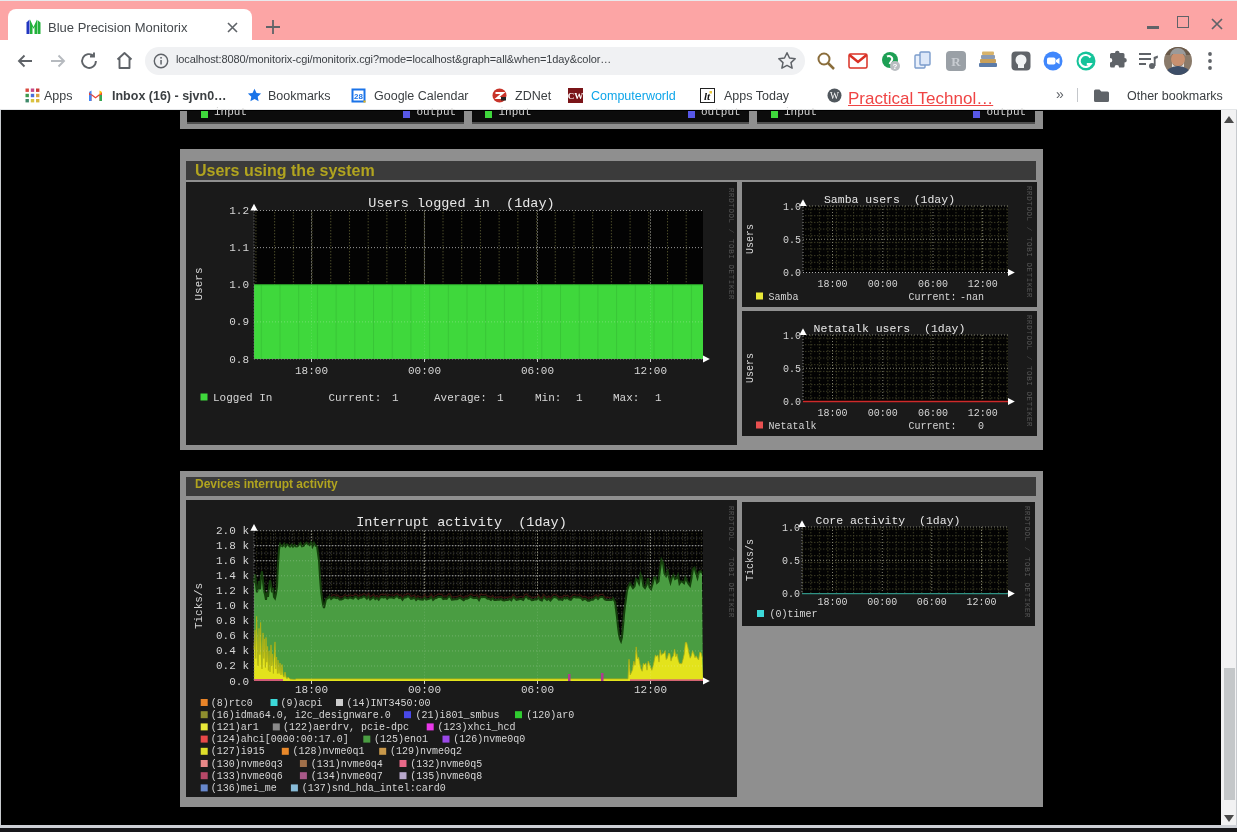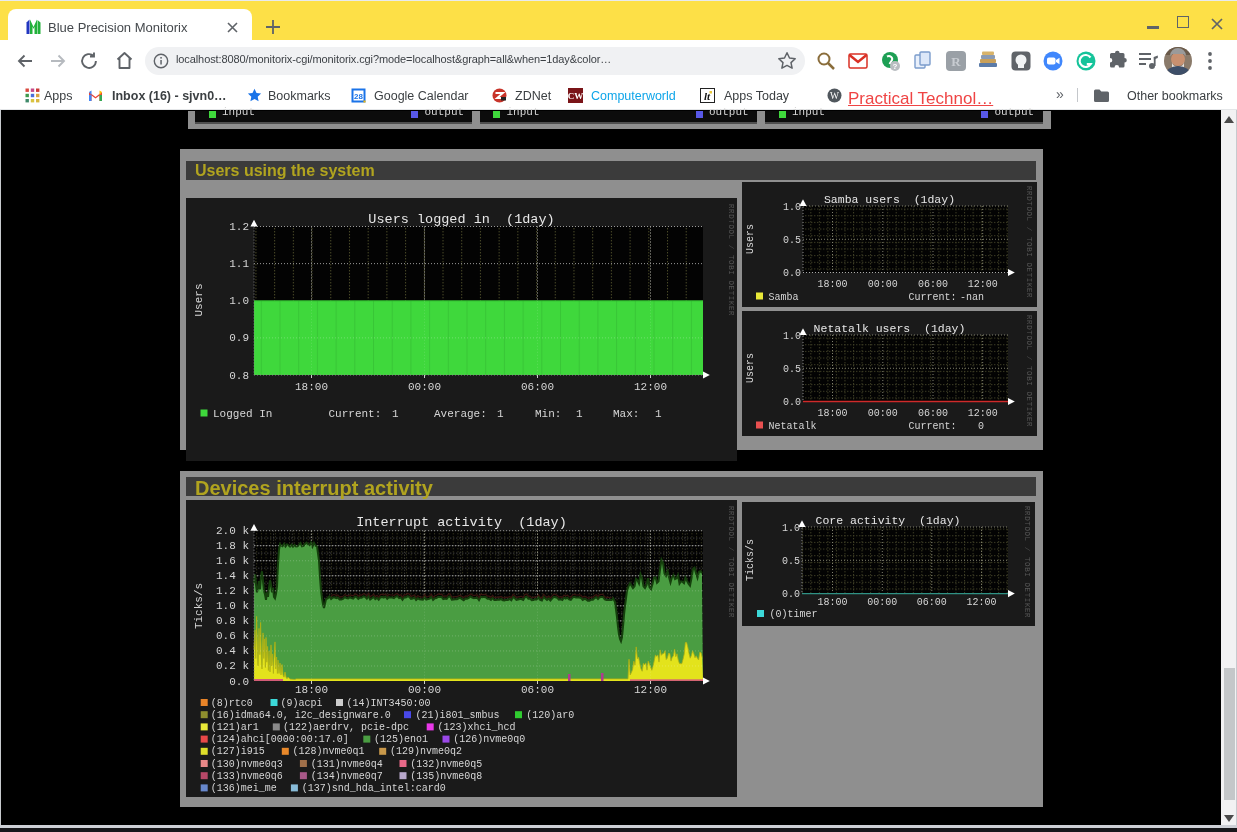--- a/index.html
+++ b/index.html
@@ -1,18 +1,18 @@
 <!DOCTYPE html>
 <html><head><meta charset="utf-8"><style>
 *{margin:0;padding:0;box-sizing:border-box;}
 body{width:1237px;height:832px;background:#000;overflow:hidden;position:relative;font-family:'Liberation Sans', sans-serif;}
 .abs{position:absolute;}
 </style></head><body>
 
-<div class="abs" style="left:0;top:0;width:1237px;height:40px;background:#fde047;border-top:1px solid #e8eaed;">
+<div class="abs" style="left:0;top:0;width:1237px;height:40px;background:#fca5a5;border-top:1px solid #e8eaed;">
 <div class="abs" style="left:8px;top:8px;width:244px;height:32px;background:#fff;border-radius:8px 8px 0 0;"></div>
 <div class="abs" style="left:25px;top:17px;width:17px;height:17px;"><svg width="17" height="17" viewBox="0 0 17 17" style="">
         <path d="M1.5 16 V4.5 L4.5 1.5 V16 Z" fill="#2236c0"></path>
         <path d="M5 16 V1.5 L8.5 9 L12 1.5 V16 H9.5 V8.5 L8.5 11 L7.5 8.5 V16 Z" fill="#22b13a"></path>
         <path d="M12.5 16 V2 L15.5 4.5 V16 Z" fill="#22b13a"></path>
       </svg></div>
 <span class="abs" style="left:48px;top:19px;font-size:13px;color:#45494d;">Blue Precision Monitorix</span>
 <div class="abs" style="left:226px;top:19px;width:13px;height:13px;"><svg width="13" height="13" viewBox="0 0 13 13" style="">
         <path d="M2 2 L11 11 M11 2 L2 11" stroke="#5f6368" stroke-width="1.6"></path>
       </svg></div>
@@ -176,21 +176,21 @@
       <circle cx="7.5" cy="7.5" r="7" fill="#50575d"></circle>
       <text x="7.5" y="11" font-size="9.5" fill="#fff" text-anchor="middle" font-family="Liberation Serif">W</text>
     </svg></div>
 <span class="abs" style="left:848px;top:88.5px;font-size:17px;color:#ef4444;text-decoration:underline;">Practical Technol…</span>
 <span class="abs" style="left:1056px;top:86px;font-size:14px;color:#5f6368;">»</span>
 <div class="abs" style="left:1077px;top:88px;width:1px;height:14px;background:#c4c7cb;"></div>
 <div class="abs" style="left:1093px;top:88px;width:15px;height:15px;"><svg width="17" height="15" viewBox="0 0 17 15" style="">
       <path d="M1 3 a1.5 1.5 0 0 1 1.5 -1.5 h4 l1.8 2 h6.2 a1.5 1.5 0 0 1 1.5 1.5 v7.5 a1.5 1.5 0 0 1 -1.5 1.5 h-12 a1.5 1.5 0 0 1 -1.5 -1.5 Z" fill="#5f6368"></path>
     </svg></div>
 <span class="abs" style="left:1117px;top:88.5px;font-size:12.5px;color:#3c4043;margin-left:10px;">Other bookmarks</span>
-<div class="abs" style="left:188px;top:111px;width:863px;height:18px;background:#8f8f8f;">
+<div class="abs" style="left:180px;top:111px;width:863px;height:18px;background:#8f8f8f;">
 <div style="position:absolute;left:7px;top:0;width:276.5px;height:12.5px;background:#0c0c0c;border-bottom:2.5px solid #4f4f4f;">
 <div style="position:absolute;left:13.5px;top:-0.5px;width:7px;height:7px;background:#3fd83c;"></div>
 <span style="position:absolute;left:27px;top:-5px;font-family:'Liberation Mono', monospace;font-size:11px;color:#d6d6d6;">input</span>
 <div style="position:absolute;left:216px;top:-0.5px;width:7px;height:7px;background:#5858e8;"></div>
 <span style="position:absolute;left:229.5px;top:-5px;font-family:'Liberation Mono', monospace;font-size:11px;color:#d6d6d6;">output</span>
 </div>
     <div style="position:absolute;left:291.5px;top:0;width:277px;height:12.5px;background:#0c0c0c;border-bottom:2.5px solid #4f4f4f;">
 <div style="position:absolute;left:13.5px;top:-0.5px;width:7px;height:7px;background:#3fd83c;"></div>
 <span style="position:absolute;left:27px;top:-5px;font-family:'Liberation Mono', monospace;font-size:11px;color:#d6d6d6;">input</span>
 <div style="position:absolute;left:216px;top:-0.5px;width:7px;height:7px;background:#5858e8;"></div>
@@ -200,21 +200,21 @@
 <div style="position:absolute;left:13.5px;top:-0.5px;width:7px;height:7px;background:#3fd83c;"></div>
 <span style="position:absolute;left:27px;top:-5px;font-family:'Liberation Mono', monospace;font-size:11px;color:#d6d6d6;">input</span>
 <div style="position:absolute;left:216px;top:-0.5px;width:7px;height:7px;background:#5858e8;"></div>
 <span style="position:absolute;left:229.5px;top:-5px;font-family:'Liberation Mono', monospace;font-size:11px;color:#d6d6d6;">output</span>
 </div>
 </div>
 <div class="abs" style="left:180px;top:149px;width:863px;height:301px;background:#8f8f8f;">
 <div style="position:absolute;left:6px;top:12px;width:850px;height:19px;background:#3b3b3b;">
 <span style="position:absolute;left:9px;top:0.5px;font-family:'Liberation Sans', sans-serif;font-size:16px;font-weight:bold;color:#b1a41f;">Users using the system</span>
 </div>
-<div class="abs" style="left:6px;top:33px;width:551px;height:263px;margin-top:16px;"><svg width="551" height="263" viewBox="0 0 551 263">
+<div class="abs" style="left:6px;top:33px;width:551px;height:263px;"><svg width="551" height="263" viewBox="0 0 551 263">
         <defs>
           <pattern id="vgu" x="13.3" width="18.708" height="3" patternUnits="userSpaceOnUse">
             <rect x="0" y="0" width="1" height="1.4" fill="#4a4a28"></rect>
           </pattern>
         </defs>
         <rect width="551" height="263" fill="#1a1a1a"></rect>
         <rect x="68" y="28.5" width="449" height="148.5" fill="#030303"></rect>
         <rect x="68" y="28.5" width="449" height="148.5" fill="url(#vgu)"></rect>
         <line x1="125.5" y1="28.5" x2="125.5" y2="177" stroke="#b8b8ac" stroke-width="1" stroke-dasharray="1,2"></line>
         <line x1="238.5" y1="28.5" x2="238.5" y2="177" stroke="#b8b8ac" stroke-width="1" stroke-dasharray="1,2"></line>
@@ -339,21 +339,21 @@
         <text transform="translate(10.5,57) rotate(-90)" font-family="'Liberation Mono', monospace" font-size="10" fill="#d6d6d6" text-anchor="middle">Users</text>
         <rect x="14" y="110.5" width="7" height="7" fill="#e85050"></rect>
         <text x="26.5" y="117.5" font-family="'Liberation Mono', monospace" font-size="10" fill="#d6d6d6" text-anchor="start" font-weight="normal">Netatalk</text>
         <text x="166.5" y="117.5" font-family="'Liberation Mono', monospace" font-size="10" fill="#d6d6d6" text-anchor="start" font-weight="normal">Current:</text>
         <text x="242" y="117.5" font-family="'Liberation Mono', monospace" font-size="10" fill="#d6d6d6" text-anchor="end" font-weight="normal">0</text>
         <text transform="translate(284.5,4) rotate(90)" font-family="'Liberation Mono', monospace" font-size="7.5" fill="#575757" letter-spacing="0.6">RRDTOOL / TOBI OETIKER</text>
       </svg></div>
 </div>
 <div class="abs" style="left:180px;top:470.5px;width:863px;height:336.5px;background:#8f8f8f;">
 <div style="position:absolute;left:6px;top:6px;width:850px;height:19px;background:#3b3b3b;">
-<span style="position:absolute;left:9px;top:0.5px;font-family:'Liberation Sans', sans-serif;font-size:20px;font-weight:bold;color:#b1a41f;">Devices interrupt activity</span>
+<span style="position:absolute;left:9px;top:0.5px;font-family:'Liberation Sans', sans-serif;font-size:12px;font-weight:bold;color:#b1a41f;">Devices interrupt activity</span>
 </div>
 <div class="abs" style="left:6px;top:29.5px;width:551px;height:297px;"><svg width="551" height="297" viewBox="0 0 551 297">
         <defs>
 <pattern id="vgi" width="4.68" height="3" patternUnits="userSpaceOnUse">
   <rect x="0" y="0" width="1" height="1.4" fill="#30301b"></rect>
 </pattern>
 <pattern id="hgi" width="3" height="7.52" patternUnits="userSpaceOnUse">
   <rect x="0" y="0" width="1.4" height="1" fill="#404040"></rect>
 </pattern>
 </defs>

